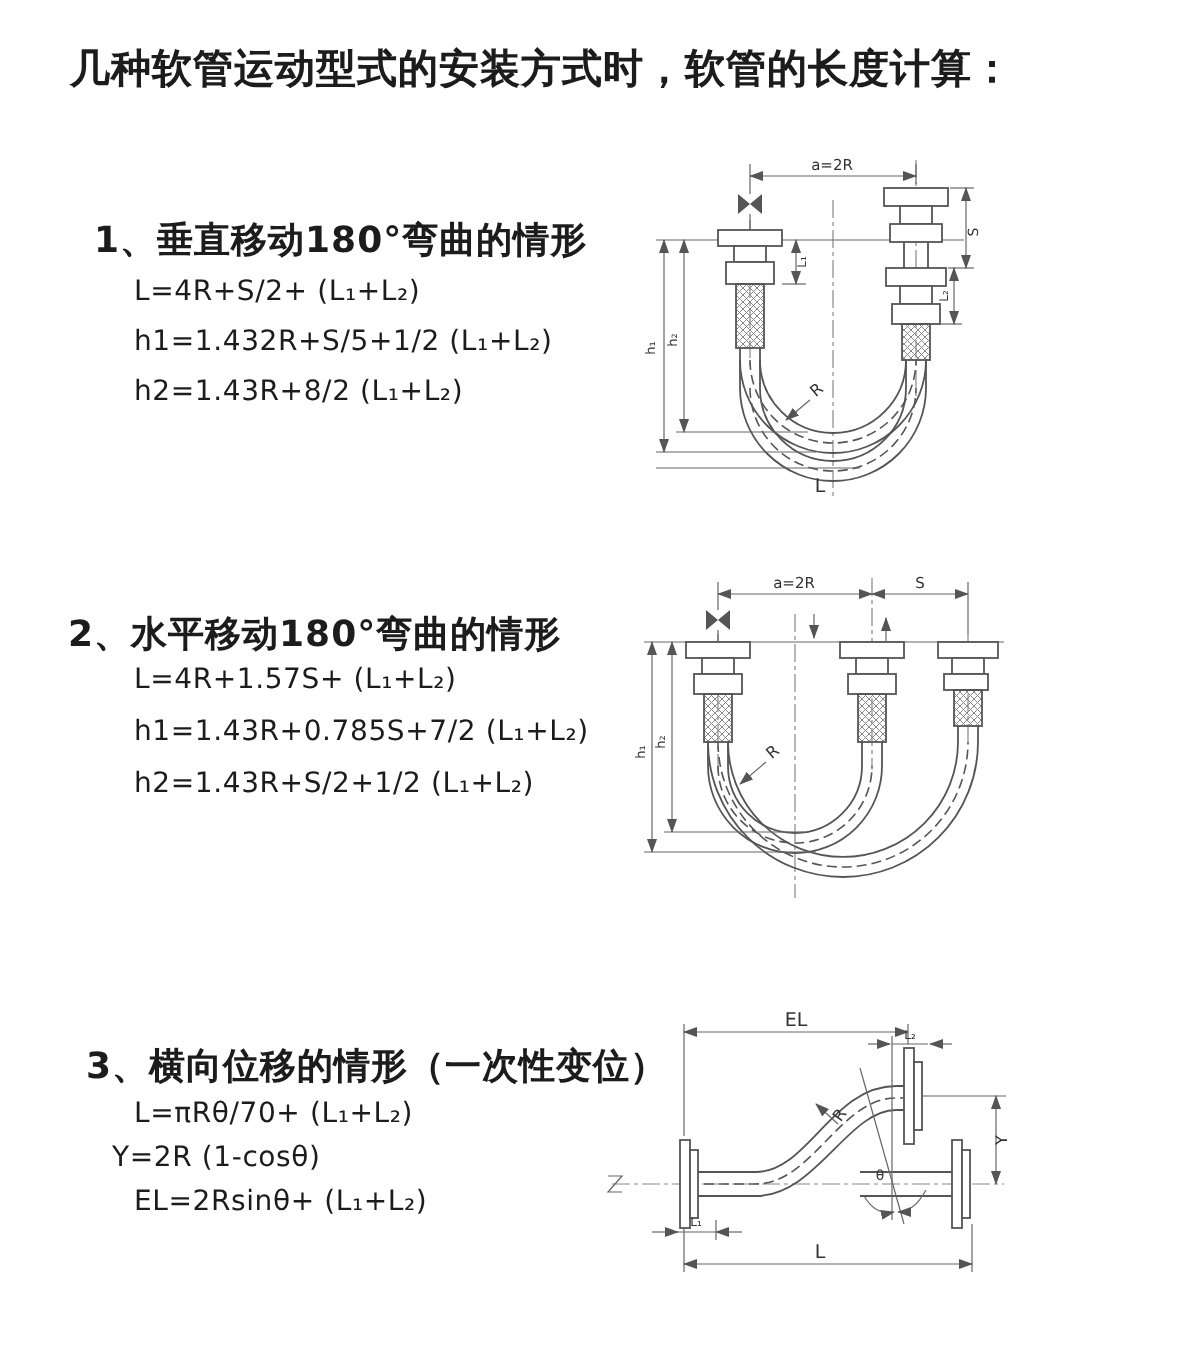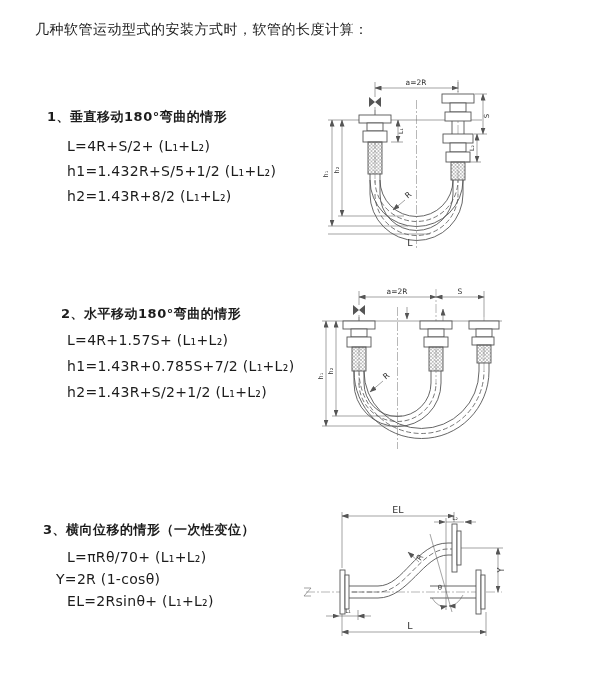--- a/index.html
+++ b/index.html
@@ -1,20 +1,20 @@
 <!DOCTYPE html>
 <html><head>
 <meta charset="utf-8">
 <style>
   html,body{margin:0;padding:0}
   body{width:600px;height:675px;background:#ffffff;position:relative;overflow:hidden;
        font-family:"DejaVu Sans","Liberation Sans",sans-serif;color:#1c1c1c}
   .abs{position:absolute}
-  .title{left:35px;top:21px;font-size:14px;font-weight:normal;letter-spacing:.5px}
-  .heading{font-size:13px;font-weight:bold;letter-spacing:.5px}
+  .title{left:35px;top:21px;font-size:20px;font-weight:bold;letter-spacing:.5px}
+  .heading{font-size:18px;font-weight:bold;letter-spacing:.5px}
   .formula{font-size:14px;font-weight:400;letter-spacing:.3px}
   svg{position:absolute}
   svg .s{stroke:#555;stroke-width:.9;fill:none}
   svg .t{stroke:#666;stroke-width:.6;fill:none}
   svg .c{stroke:#888;stroke-width:.6;fill:none;stroke-dasharray:9 2 2 2}
   svg .d{stroke:#555;stroke-width:.8;fill:none;stroke-dasharray:5 2.5}
   svg .f{fill:#fff;stroke:#555;stroke-width:.9}
   svg .lbl{fill:#333;font-family:"DejaVu Sans",sans-serif}
 </style>
 </head>
@@ -22,21 +22,21 @@
 
 <div>
 
   <div class="abs title">几种软管运动型式的安装方式时，软管的长度计算：</div>
 
   <div class="abs heading" style="left:47px;top:108px">1、垂直移动180°弯曲的情形</div>
   <div class="abs formula" style="left:67px;top:138px">L=4R+S/2+ (L₁+L₂)</div>
   <div class="abs formula" style="left:67px;top:163px">h1=1.432R+S/5+1/2 (L₁+L₂)</div>
   <div class="abs formula" style="left:67px;top:188px">h2=1.43R+8/2 (L₁+L₂)</div>
 
-  <div class="abs heading" style="left:61px;top:305px">2、水平移动180°弯曲的情形</div>
+  <div class="abs heading" style="left:34px;top:305px">2、水平移动180°弯曲的情形</div>
   <div class="abs formula" style="left:67px;top:332px">L=4R+1.57S+ (L₁+L₂)</div>
   <div class="abs formula" style="left:67px;top:358px">h1=1.43R+0.785S+7/2 (L₁+L₂)</div>
   <div class="abs formula" style="left:67px;top:384px">h2=1.43R+S/2+1/2 (L₁+L₂)</div>
 
   <div class="abs heading" style="left:43px;top:521px">3、横向位移的情形（一次性变位）</div>
   <div class="abs formula" style="left:67px;top:549px">L=πRθ/70+ (L₁+L₂)</div>
   <div class="abs formula" style="left:56px;top:571px">Y=2R (1-cosθ)</div>
   <div class="abs formula" style="left:67px;top:593px">EL=2Rsinθ+ (L₁+L₂)</div>
 
   <svg style="left:312px;top:74px" width="280" height="182" viewBox="0 0 280 182">

